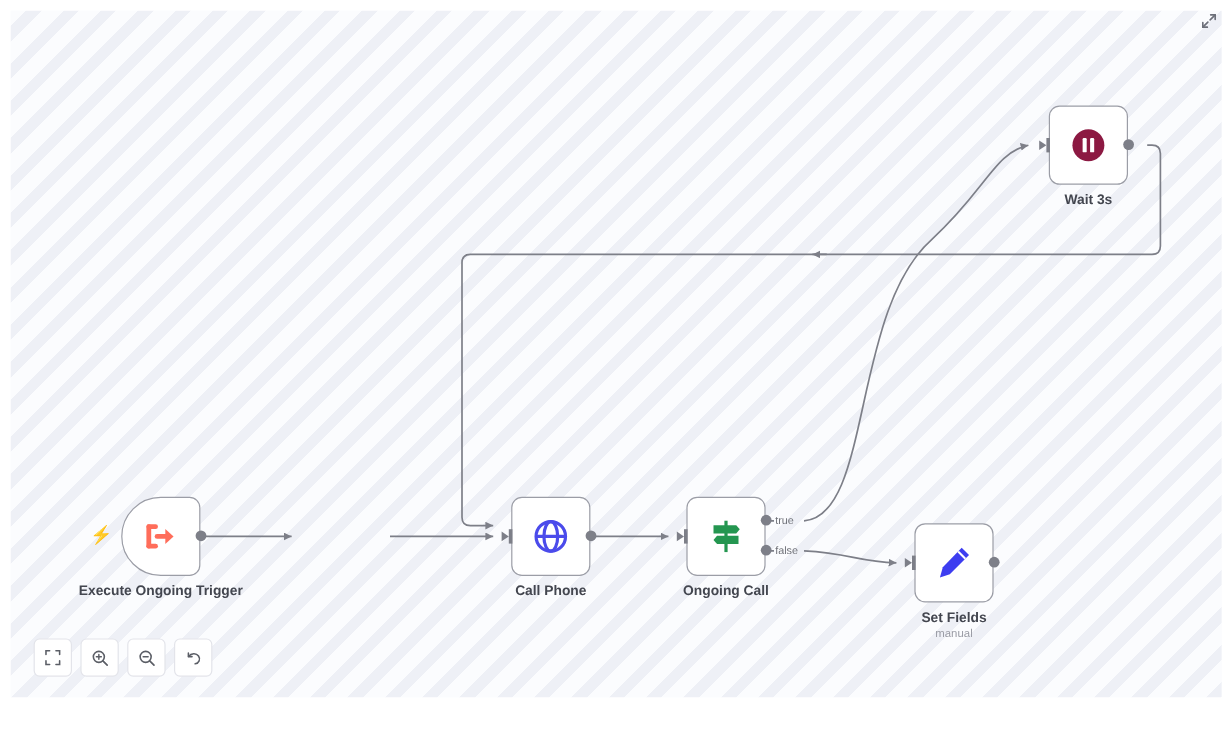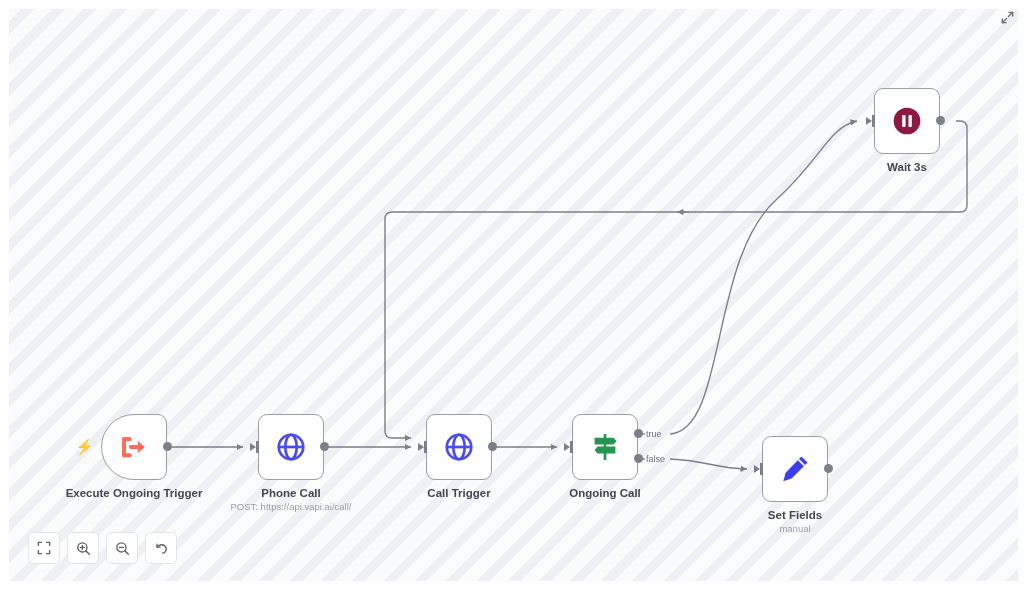--- a/index.html
+++ b/index.html
@@ -196,45 +196,32 @@
           <path d="M4 5.5 L8.5 5.5" stroke="#ff6d5a" stroke-width="3.2" stroke-linecap="round" fill="none"></path>
           <path d="M4 18.5 L8.5 18.5" stroke="#ff6d5a" stroke-width="3.2" stroke-linecap="round" fill="none"></path>
           <path d="M9.5 12 L17 12" stroke="#ff6d5a" stroke-width="3.2" stroke-linecap="round" fill="none"></path>
           <path d="M15 7 L20.5 12 L15 17 Z" fill="#ff6d5a"></path>
         </svg>
       </div>
       <div class="port-out" style="left:62px; top:28px;"></div>
       <div class="node-caption">Execute Ongoing Trigger</div>
     </div>
 
-    <div class="node" style="left:249px; top:405px;">
-      <div class="node-box">
-        <svg width="32" height="32" viewBox="0 0 24 24">
-          <circle cx="12" cy="12" r="9.2" fill="none" stroke="#4b4beb" stroke-width="2"></circle>
-          <ellipse cx="12" cy="12" rx="4.3" ry="9.2" fill="none" stroke="#4b4beb" stroke-width="2"></ellipse>
-          <path d="M2.8 12 L21.2 12" stroke="#4b4beb" stroke-width="2"></path>
-        </svg>
-      </div>
-      <div class="port-in" style="left:-2px; top:27px;"></div>
-      <div class="port-out" style="left:62px; top:28px;"></div>
-      <div class="node-caption">Phone Call</div>
-      <div class="node-sub" style="top:87px;">POST: https://api.vapi.ai/call/</div>
-    </div>
 
     <div class="node" style="left:417px; top:405px;">
       <div class="node-box">
         <svg width="32" height="32" viewBox="0 0 24 24">
           <circle cx="12" cy="12" r="9.2" fill="none" stroke="#4b4beb" stroke-width="2"></circle>
           <ellipse cx="12" cy="12" rx="4.3" ry="9.2" fill="none" stroke="#4b4beb" stroke-width="2"></ellipse>
           <path d="M2.8 12 L21.2 12" stroke="#4b4beb" stroke-width="2"></path>
         </svg>
       </div>
       <div class="port-in" style="left:-2px; top:27px;"></div>
       <div class="port-out" style="left:62px; top:28px;"></div>
-      <div class="node-caption">Call Trigger</div>
+      <div class="node-caption">Call Phone</div>
     </div>
 
     <div class="node" style="left:563px; top:405px;">
       <div class="node-box">
         <svg width="32" height="32" viewBox="0 0 24 24">
           <rect x="11" y="2.2" width="2" height="19.6" fill="#249650"></rect>
           <path d="M4.2 5 L18.4 5 L20.6 7.6 L18.4 10.2 L4.2 10.2 Z" fill="#249650"></path>
           <path d="M19.8 11.6 L6.4 11.6 L4.2 14.2 L6.4 16.8 L19.8 16.8 Z" fill="#249650"></path>
         </svg>
       </div>

